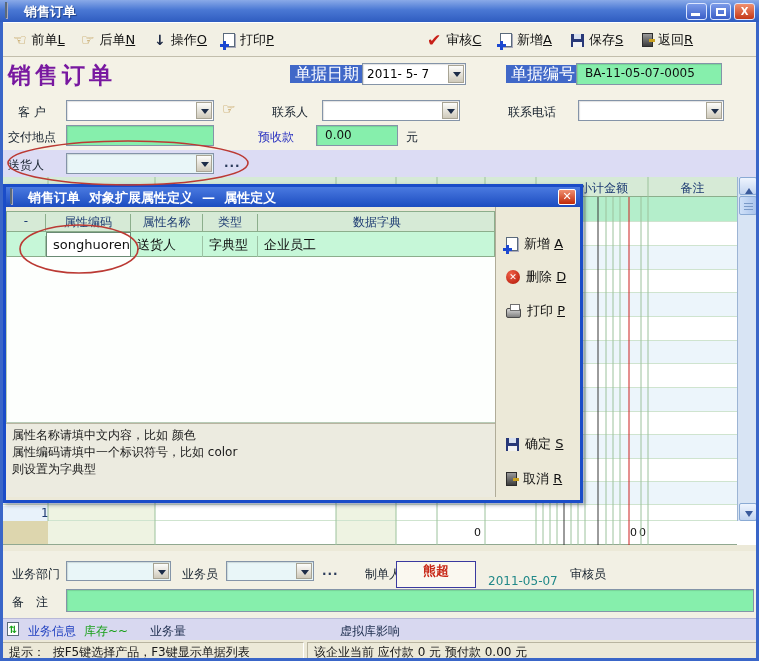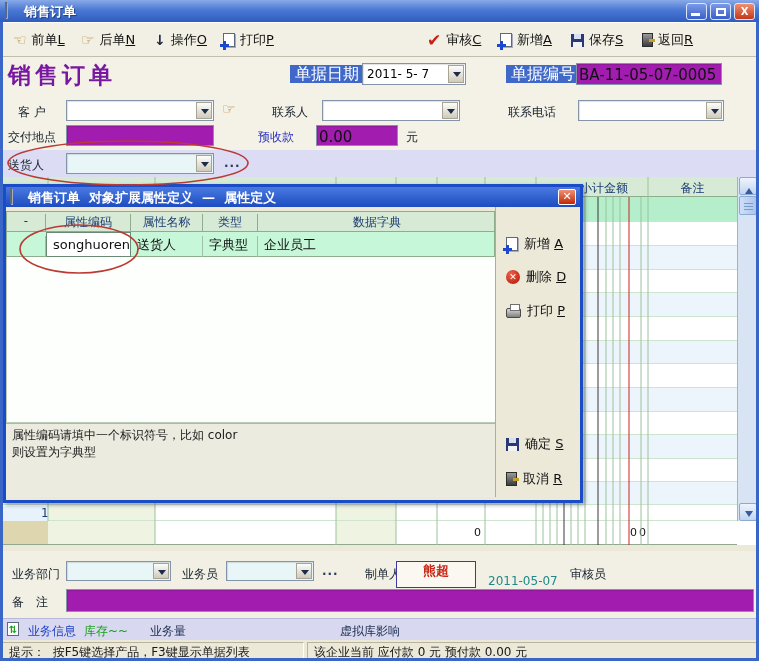--- a/index.html
+++ b/index.html
@@ -42,21 +42,21 @@
   
   .toolbar { position:absolute; left:0; top:22px; width:759px; height:35px; background:#f2f0e4;
     border-top:1px solid #fff; border-bottom:1px solid #c2beac; z-index:5; }
   .tbtn { position:absolute; top:5px; height:24px; display:flex; align-items:center; gap:5px; font-size:13px; color:#101010; padding:0 3px; }
   .hk { text-decoration:underline; }
 
   
   .formarea { position:absolute; left:0; top:57px; width:759px; height:93px; background:#f4f2e6; z-index:4; }
   .doc-title { position:absolute; left:8px; top:3px; font-size:23px; font-weight:bold; color:#7818a0; letter-spacing:4px; }
   .bluelabel { position:absolute; height:18px; background:#4068c8; color:#fff; font-size:16px; line-height:18px; padding:0 5px; }
-  .field { position:absolute; background:#a21caf; border:1px solid #8494a8; box-shadow:inset 1px 1px 1px rgba(0,0,0,.12); font-size:15px; color:#101010; padding:2px 2px; white-space:pre; }
+  .field { position:absolute; background:#86efac; border:1px solid #8494a8; box-shadow:inset 1px 1px 1px rgba(0,0,0,.12); font-size:12px; color:#101010; padding:2px 8px; white-space:pre; }
   .combo { position:absolute; background:#fff; border:1px solid #8494a8; box-shadow:inset 1px 1px 1px rgba(0,0,0,.12); }
   .combo .cb { position:absolute; right:1px; top:1px; bottom:1px; width:16px; background:linear-gradient(#fdfdfb,#cfcabb); border:1px solid #a8a494; }
   .combo .cb::after { content:""; position:absolute; left:4px; top:6px; border:4px solid transparent; border-top:5px solid #1c2c48; }
   .combo .val { position:absolute; left:4px; top:3px; white-space:pre; }
   .combo.cyan { background:#e9f6f8; }
   .band { position:absolute; left:0; top:150px; width:759px; height:27px; background:#dcdcf4; z-index:4; }
 
   
   .grid { position:absolute; left:0; top:177px; width:759px; height:368px; background:#fff; z-index:1; }
   .ghead { position:absolute; left:0; top:0; width:737px; height:20px; background:#d6ead6; border-bottom:1px solid #8cae8c; color:#1c3a72; }
@@ -288,20 +288,21 @@
     <span class="dtd" style="left:0;width:39px;"></span>
     <span class="dtd code" style="left:39px;width:85px;">songhuoren</span>
     <span class="dtd" style="left:124px;width:72px;">送货人</span>
     <span class="dtd" style="left:196px;width:55px;">字典型</span>
     <span class="dtd" style="left:251px;width:238px;border-right:none;">企业员工</span>
   </div>
 
   <div class="dtable-body"></div>
 
   <div class="dhelp">
+    <div>属性名称请填中文内容，比如 颜色</div>
     <div>属性编码请填中一个标识符号，比如 color</div>
     <div>则设置为字典型</div>
   </div>
 
   <div class="dpanel">
     <div class="dbtn" style="top:28px;">
       <span class="i-page">
           <span class="i-plus"></span>
         </span>
       <span><span>新增</span> <span class="hk">A</span></span>

